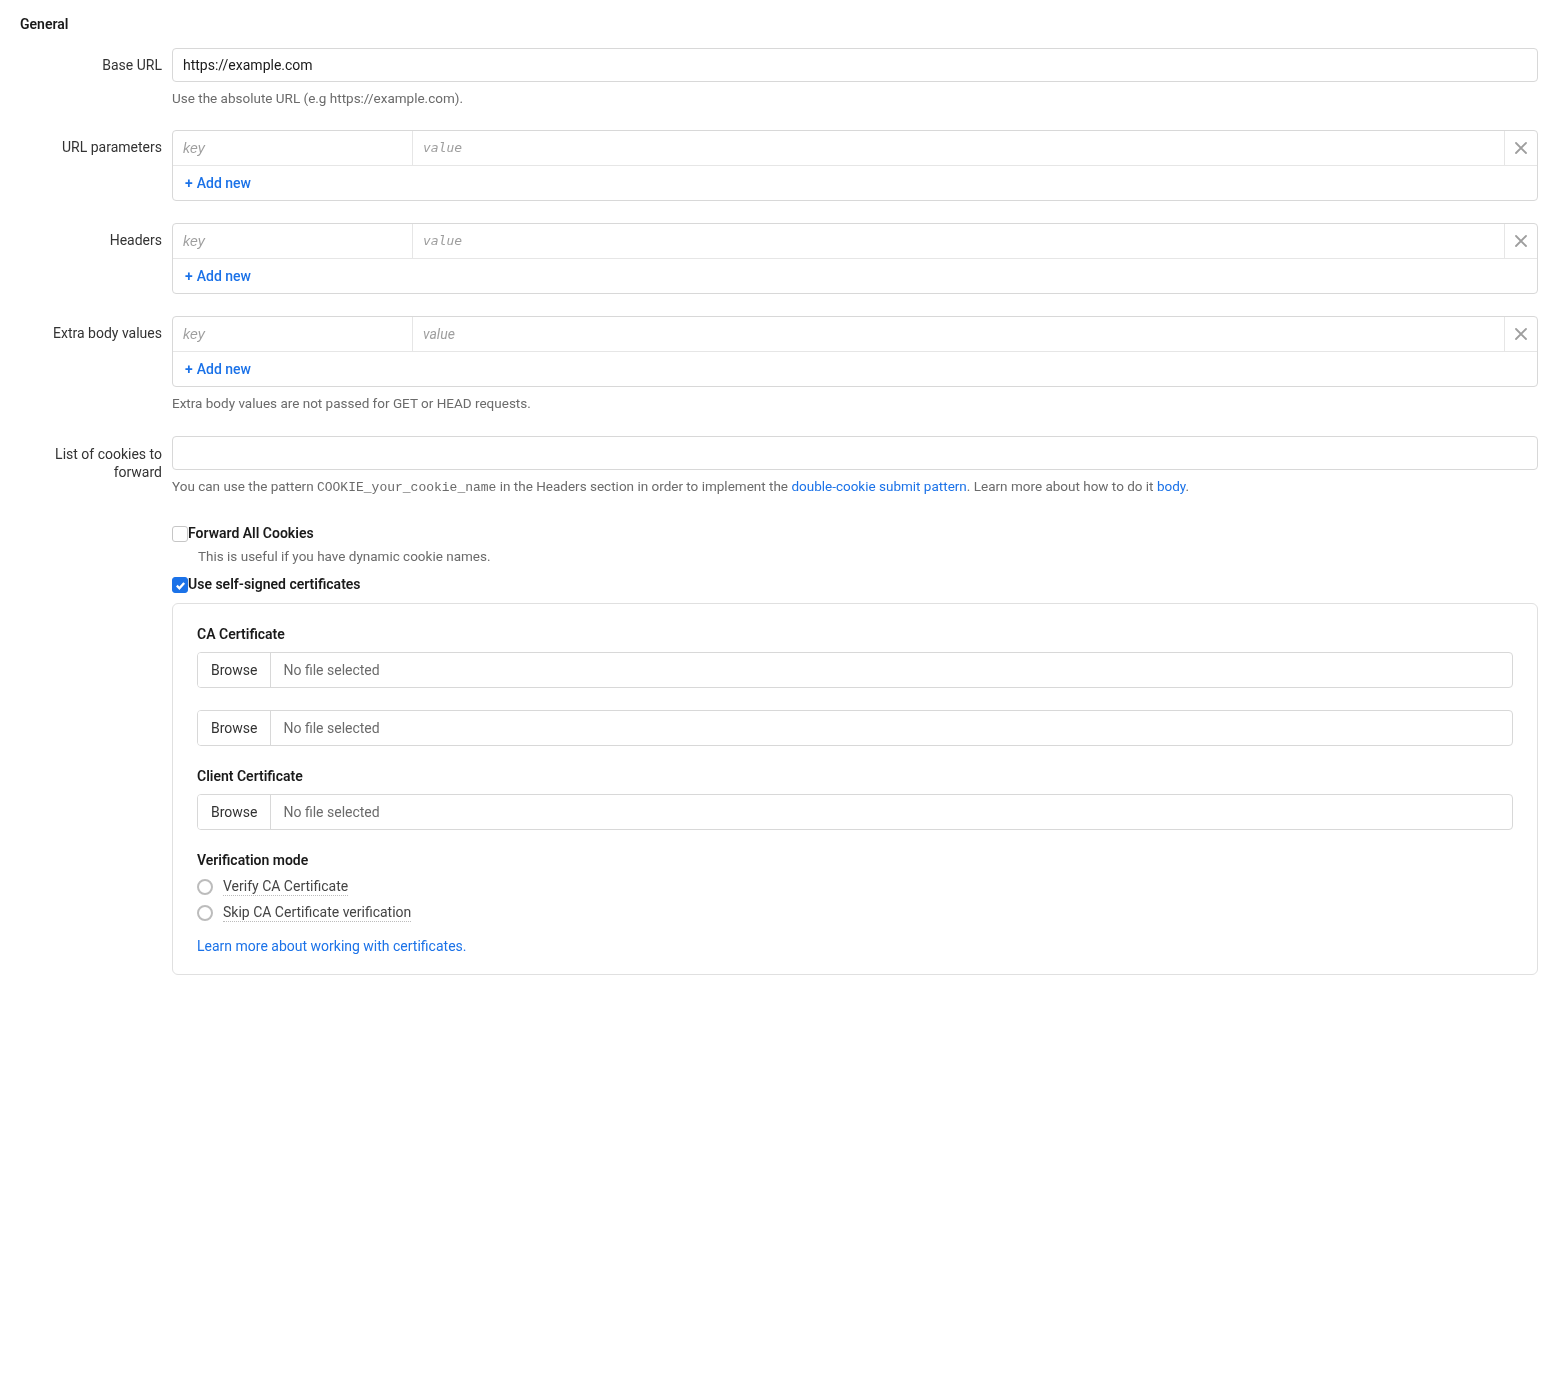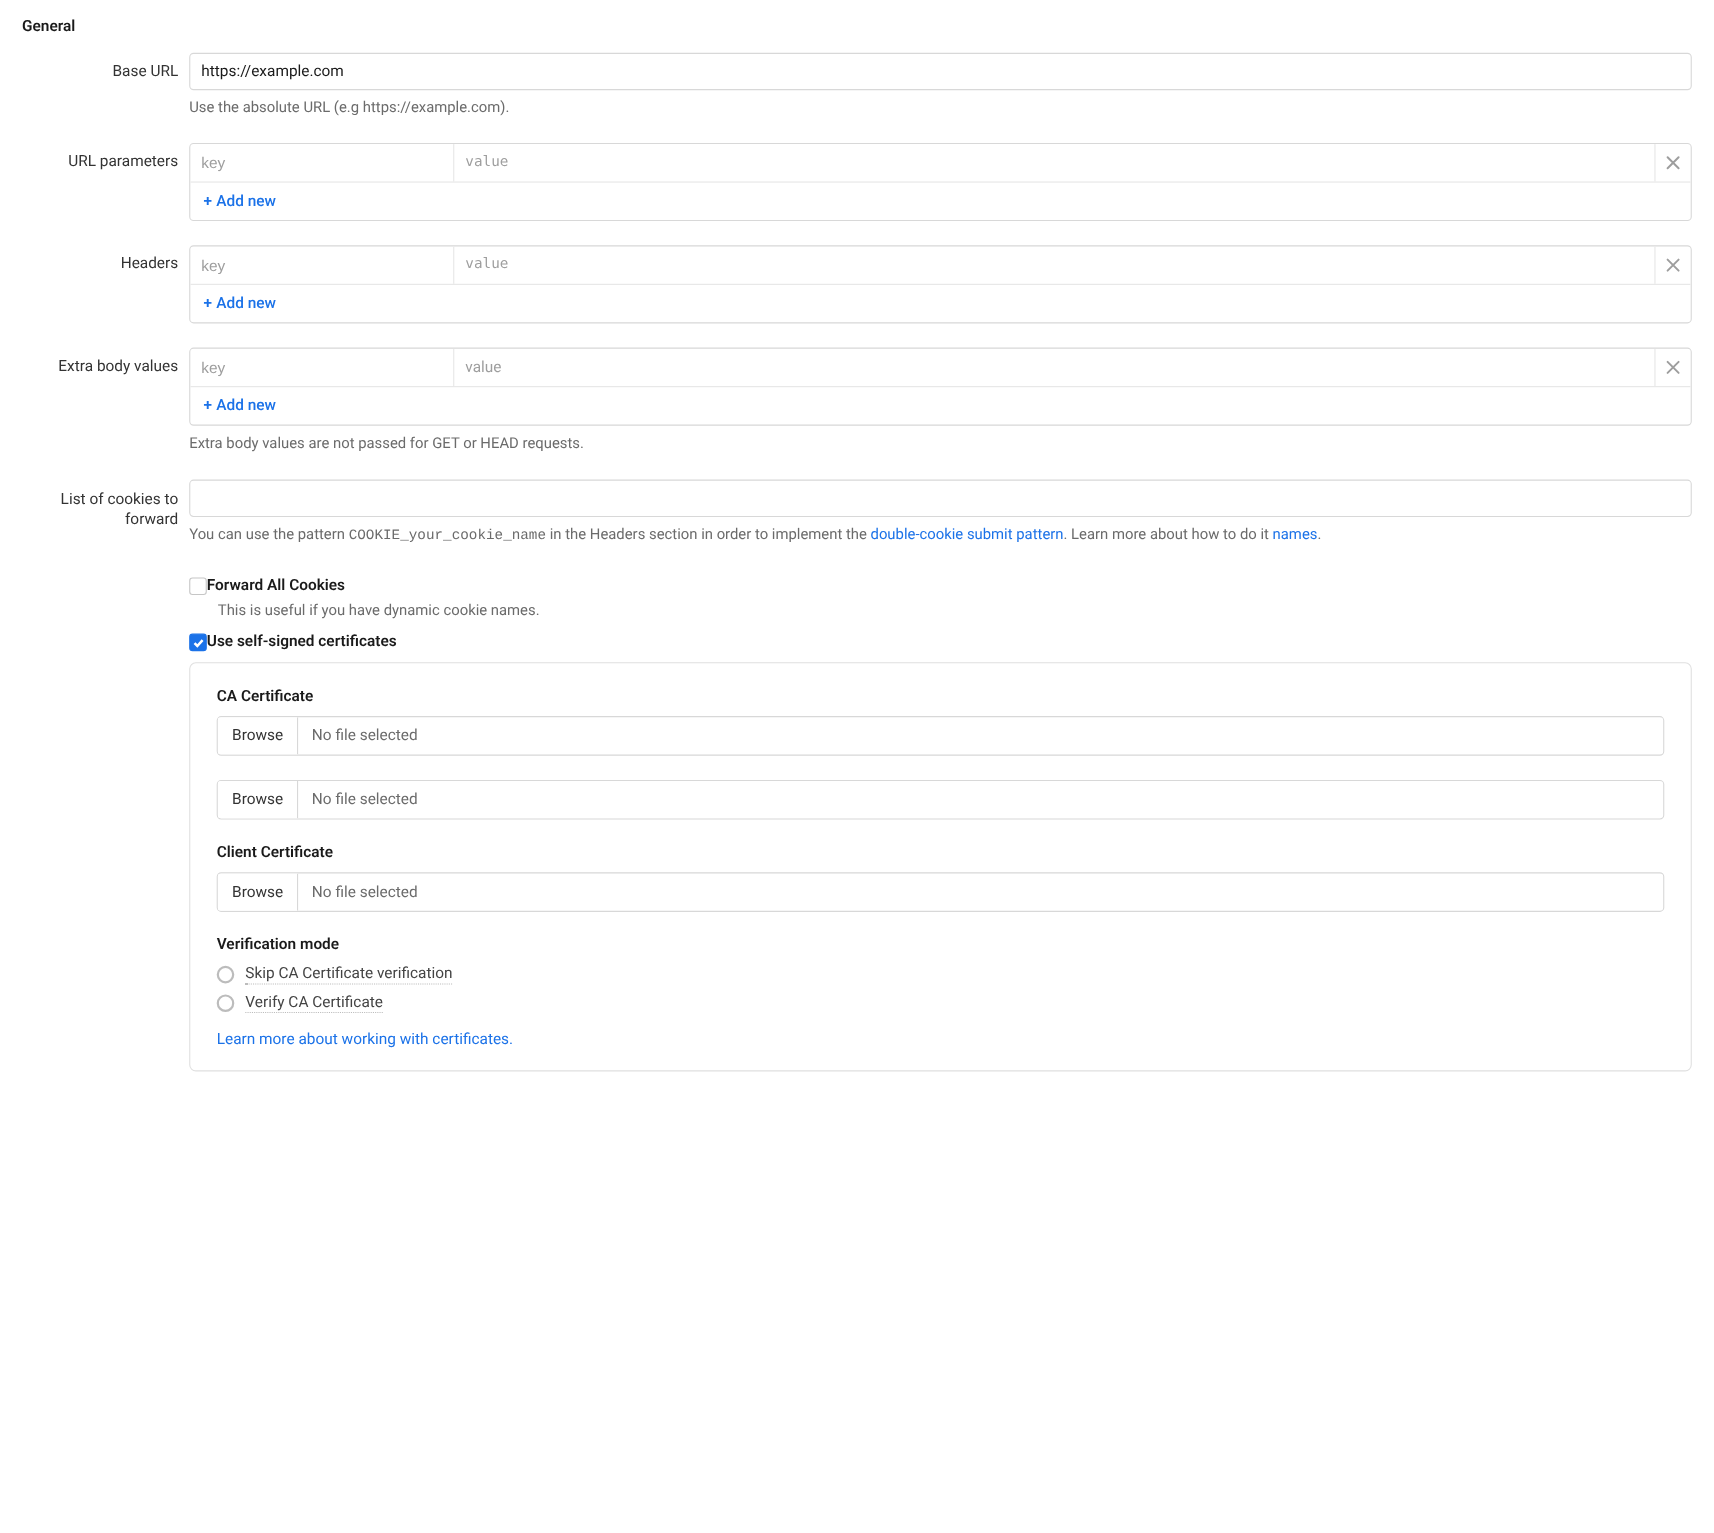--- a/index.html
+++ b/index.html
@@ -73,20 +73,21 @@
     .kv-cell {
       padding: 0;
     }
     .kv-cell input {
       width: 100%;
       border: none;
       outline: none;
       padding: 9px 10px;
       font-size: 14px;
       background: transparent;
+      font-style: italic;
     }
     .kv-cell.key { width: 240px; border-right: 1px solid #e6e6e6; }
     .kv-cell.key input::placeholder { color: #9e9e9e; }
     .kv-cell.val { flex: 1; border-right: 1px solid #e6e6e6; }
     .kv-cell.val input { font-family: ui-monospace, SFMono-Regular, Menlo, Monaco, Consolas, monospace; font-size: 13px; }
     .kv-cell.val input::placeholder { color: #9e9e9e; font-family: ui-monospace, SFMono-Regular, Menlo, Monaco, Consolas, monospace; }
     .kv-cell.val.nofont input { font-family: inherit; font-size: 14px; }
     .kv-cell.val.nofont input::placeholder { font-family: inherit; }
     .kv-cell.del {
       width: 32px;
@@ -283,21 +284,21 @@
   </div>
 </div>
 
 <div class="spacer-18"></div>
 
 <div class="form-row">
   <div class="form-label" style="line-height:1.35;">List of cookies to forward</div>
   <div class="form-content">
     <input type="text" class="text-input" value="" style="">
     <div class="help-text">
-      <span>You can use the pattern </span><code>COOKIE_your_cookie_name</code><span> in the Headers section in order to implement the </span><a href="#">double-cookie submit pattern</a><span>. Learn more about how to do it </span><a href="#">names</a><span>.</span>
+      <span>You can use the pattern </span><code>COOKIE_your_cookie_name</code><span> in the Headers section in order to implement the </span><a href="#">double-cookie submit pattern</a><span>. Learn more about how to do it </span><a href="#">body</a><span>.</span>
     </div>
   </div>
 </div>
 
 <div class="spacer-24"></div>
 
 <div class="form-row">
   <div class="form-label"></div>
   <div class="form-content">
     <div class="chk-row">
@@ -340,25 +341,25 @@
           <div class="file-browse">Browse</div>
           <div class="file-text">No file selected</div>
         </div>
       </div>
 
       <div class="cert-group" style="margin-bottom:0;">
         <div class="cert-label">Verification mode</div>
         <div class="radio-group">
           <div class="radio-row">
             <div class="radio"></div>
-            <span class="radio-label">Skip CA Certificate verification</span>
+            <span class="radio-label">Verify CA Certificate</span>
           </div>
           <div class="radio-row">
             <div class="radio"></div>
-            <span class="radio-label">Verify CA Certificate</span>
+            <span class="radio-label">Skip CA Certificate verification</span>
           </div>
         </div>
         <div class="link-line">
           <a href="#">Learn more about working with certificates.</a>
         </div>
       </div>
 
     </div>
   </div>
 </div>

